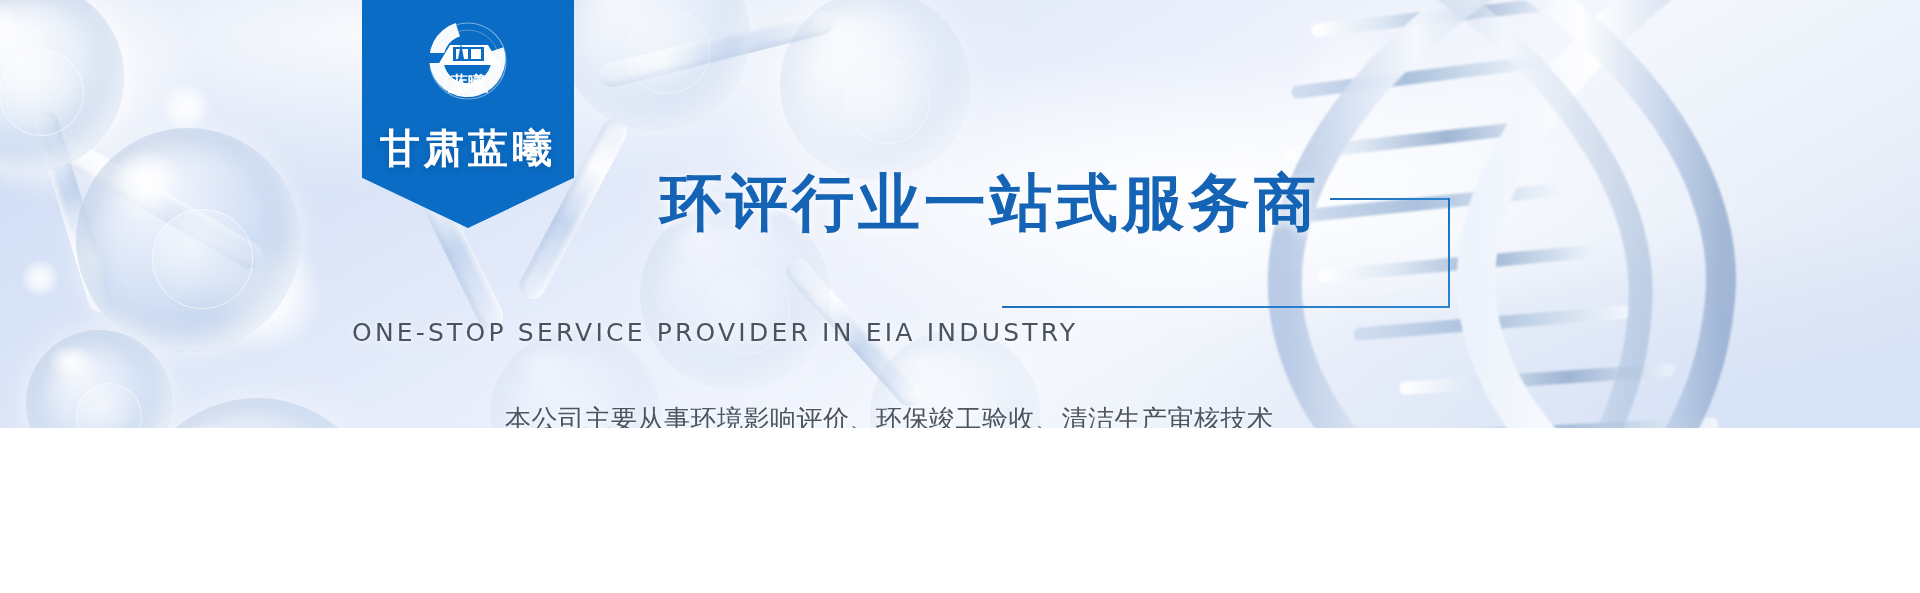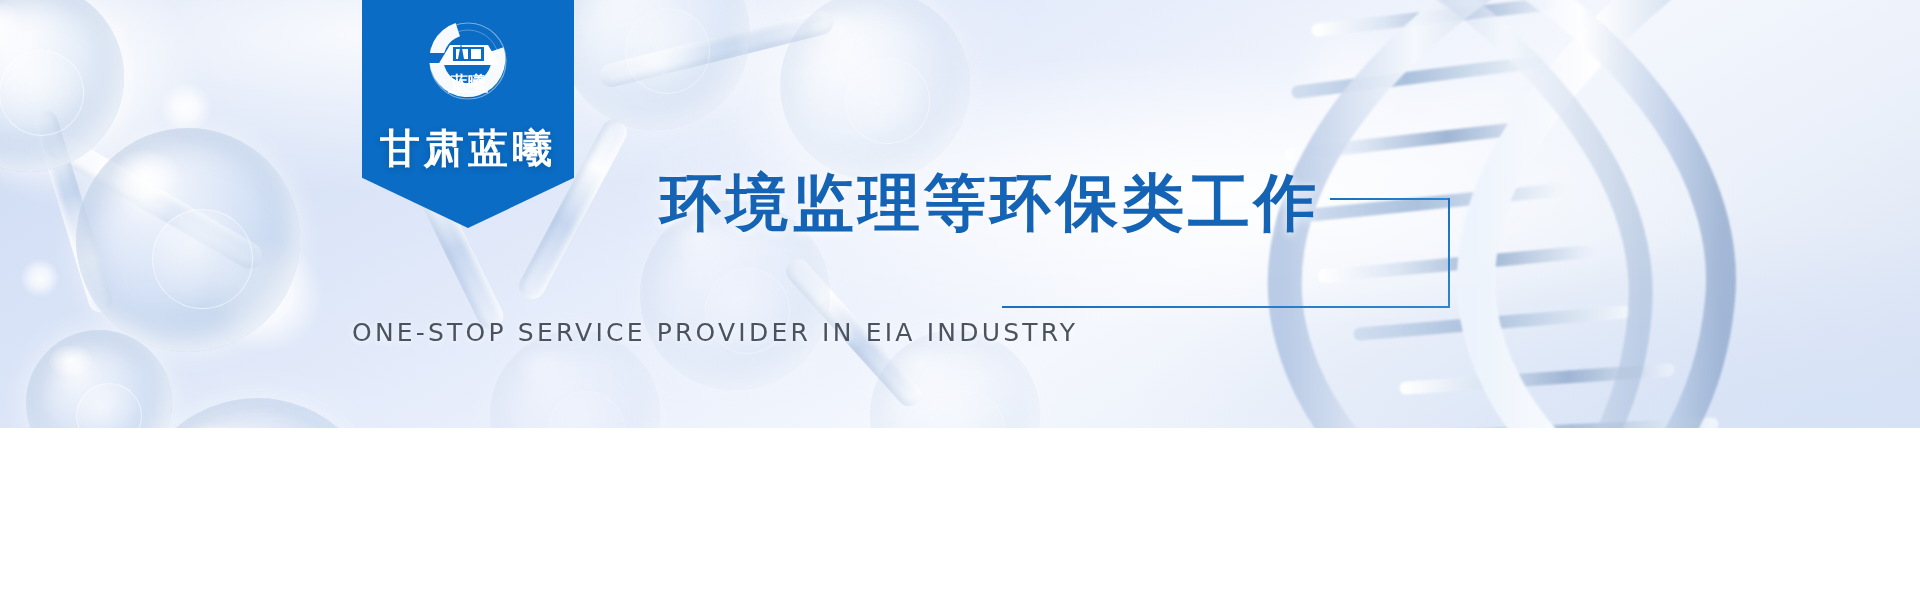--- a/index.html
+++ b/index.html
@@ -275,26 +275,27 @@
         <path d="M57 36 L67 36 L67 46 L57 46 Z" fill="#ffffff"></path>
         <path d="M47 30 L50 46 L44 46 Z" fill="#0a6cc4"></path>
       </g>
       <text x="54" y="75" text-anchor="middle" font-family="'DejaVu Sans','Liberation Sans',sans-serif" font-size="17" font-weight="700" fill="#ffffff">蓝曦</text>
       <line x1="34" y1="79" x2="74" y2="79" stroke="#ffffff" stroke-width="1.6" opacity="0.9"></line>
     </svg>
 
     <div id="badge-title">甘肃蓝曦</div>
   </div>
 
-  <div id="headline">环境监理等环保类工作</div>
+  <div id="headline">环评行业一站式服务商</div>
 
   <div id="subtitle">ONE-STOP SERVICE PROVIDER IN EIA INDUSTRY</div>
 
   <div id="bracket">
     <div class="h-top"></div>
     <div class="v-right"></div>
     <div class="h-bottom"></div>
   </div>
 
   <div id="paragraph">
+    <span class="line">本公司主要从事环境影响评价、环保竣工验收、清洁生产审核技术</span>
   </div>
 
 </div>
 
 </body></html>

